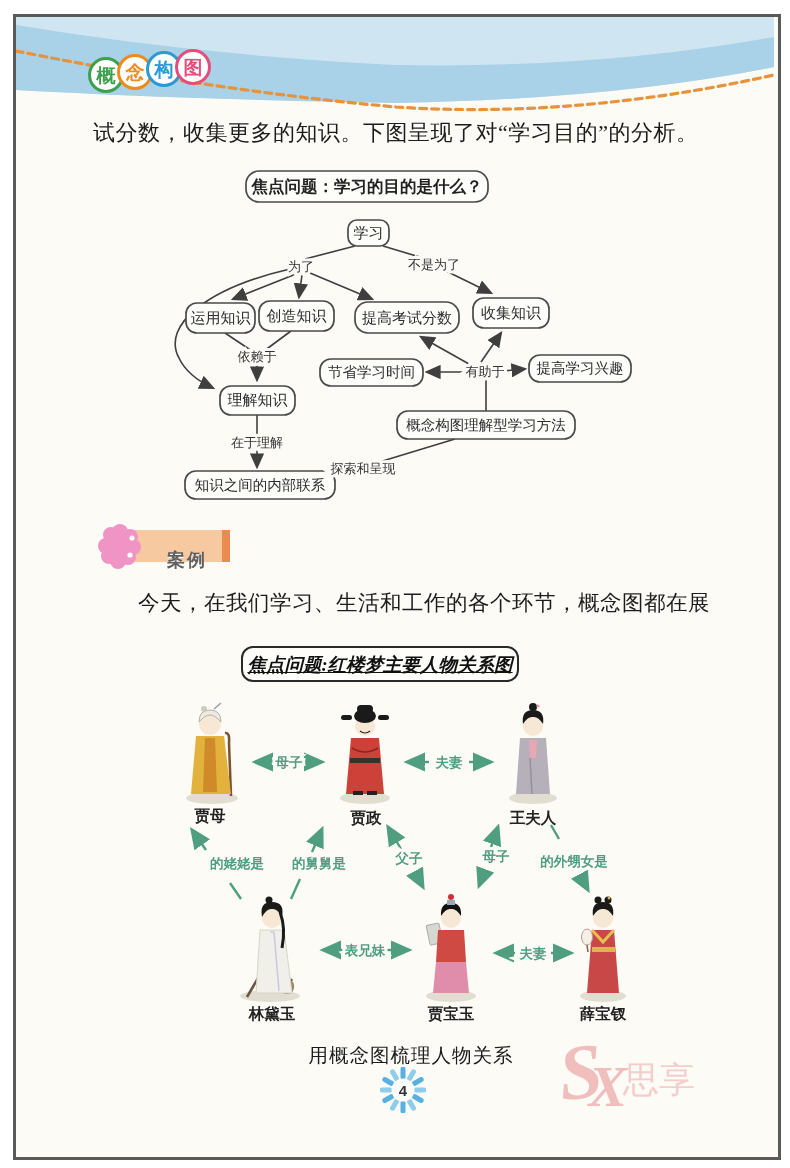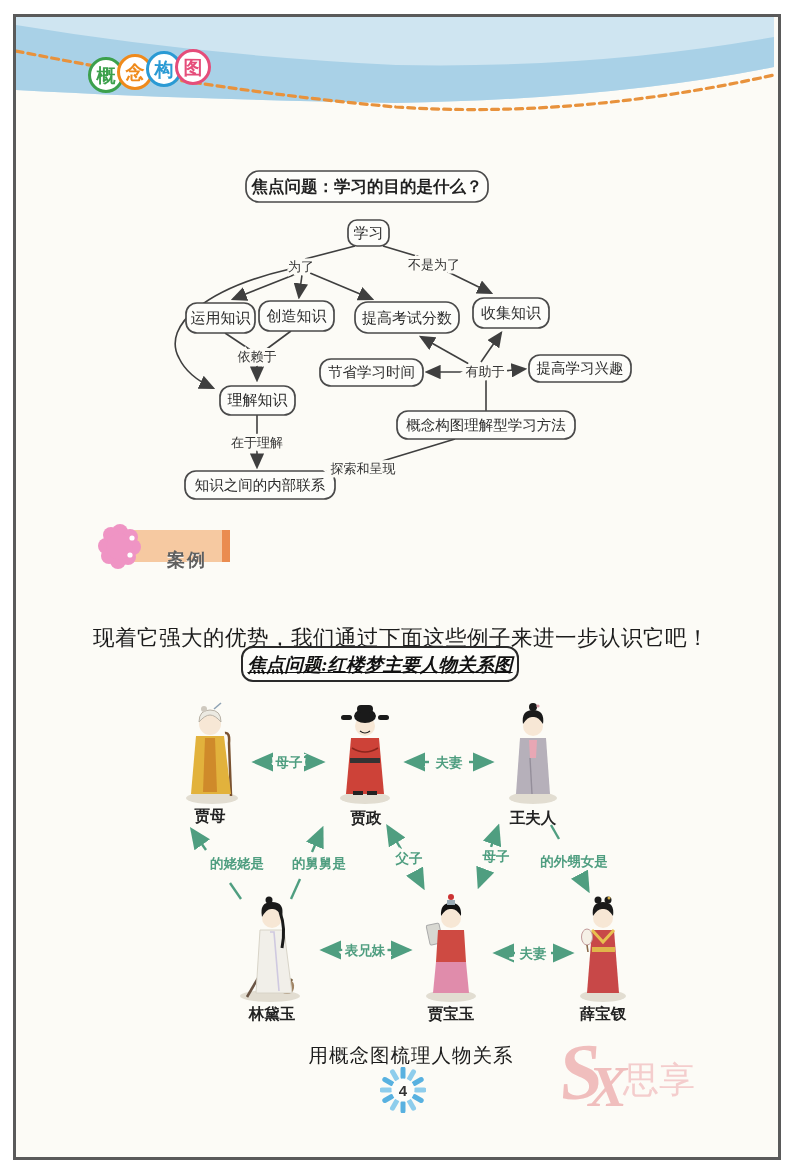--- a/index.html
+++ b/index.html
@@ -69,20 +69,21 @@
     <svg class="abs" style="left:0;top:0;" width="758" height="118" viewBox="0 0 758 118">
       <path d="M0,0 H758 V50 Q600,82 380,86 Q160,82 0,73 Z" fill="#cfe5f1"></path>
       <path d="M0,8 Q180,38 380,48 Q580,52 758,20 V50 Q600,82 380,86 Q160,82 0,73 Z" fill="#a9d1e7"></path>
       <path d="M0,34 Q200,74 380,90 Q560,102 758,58" fill="none" stroke="#e8923c" stroke-width="3.2" stroke-dasharray="7 5" stroke-linecap="round"></path>
     </svg>
     <div class="logo-circle c-green" style="left:72px;top:40px;">概</div>
     <div class="logo-circle c-orange" style="left:101px;top:37px;">念</div>
     <div class="logo-circle c-blue" style="left:130px;top:34px;">构</div>
     <div class="logo-circle c-pink" style="left:159px;top:32px;">图</div>
 
+    <div class="bodytext" style="left:77px;top:101px;">试分数，收集更多的知识。下图呈现了对“学习目的”的分析。</div>
 
     <svg class="abs" style="left:0;top:145px;" width="762" height="370" viewBox="13 159 762 370">
       <defs>
         <marker id="ah" markerWidth="10" markerHeight="9" refX="8.5" refY="4.5" orient="auto">
           <path d="M0,0 L10,4.5 L0,9 Z" fill="#3f3f3f"></path>
         </marker>
       </defs>
 
       <g>
         <path class="d1line" d="M352,243 L302,256"></path>
@@ -170,21 +171,21 @@
           <circle cx="11" cy="36" r="8"></circle>
         <circle cx="8" cy="26" r="8"></circle>
           <circle cx="13" cy="15" r="8"></circle>
         <circle cx="21.5" cy="26.5" r="13"></circle>
       </g>
       <circle cx="34" cy="18" r="2.6" fill="#ffffff"></circle>
       <circle cx="32" cy="35" r="2.6" fill="#ffffff"></circle>
     </svg>
     <div class="case-label">案例</div>
 
-    <div class="bodytext para" style="left:77px;top:606px;">现着它强大的优势，我们通过下面这些例子来进一步认识它吧！</div>
+    <div class="bodytext para" style="left:122px;top:571px;">今天，在我们学习、生活和工作的各个环节，概念图都在展</div>
 
     <div class="focus2" style="left:225px;top:629px;">焦点问题:红楼梦主要人物关系图</div>
 
     <svg class="abs" style="left:0;top:676px;" width="762" height="350" viewBox="13 690 762 350">
       <defs>
         <marker id="gah" markerWidth="9" markerHeight="8" refX="7.5" refY="4" orient="auto">
           <path d="M0,0 L9,4 L0,8 Z" fill="#4f9e80"></path>
         </marker>
       </defs>
 

